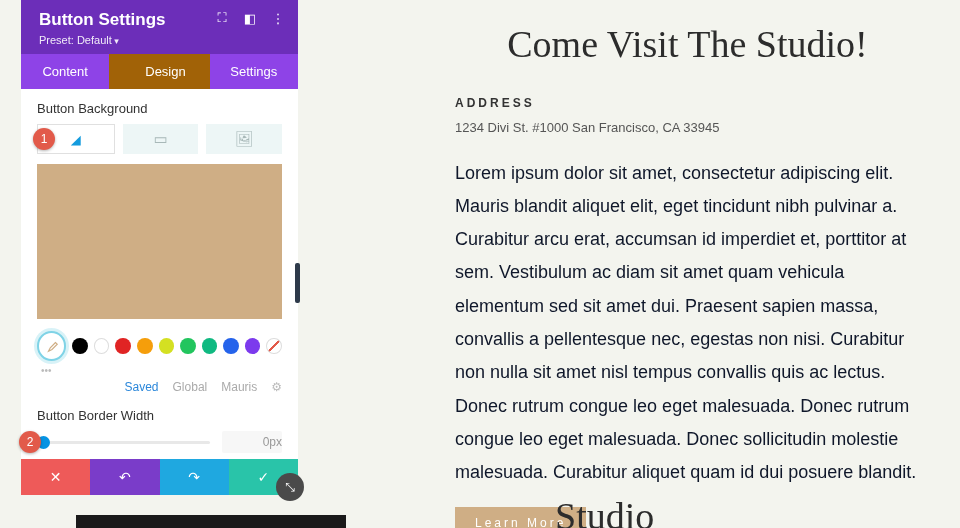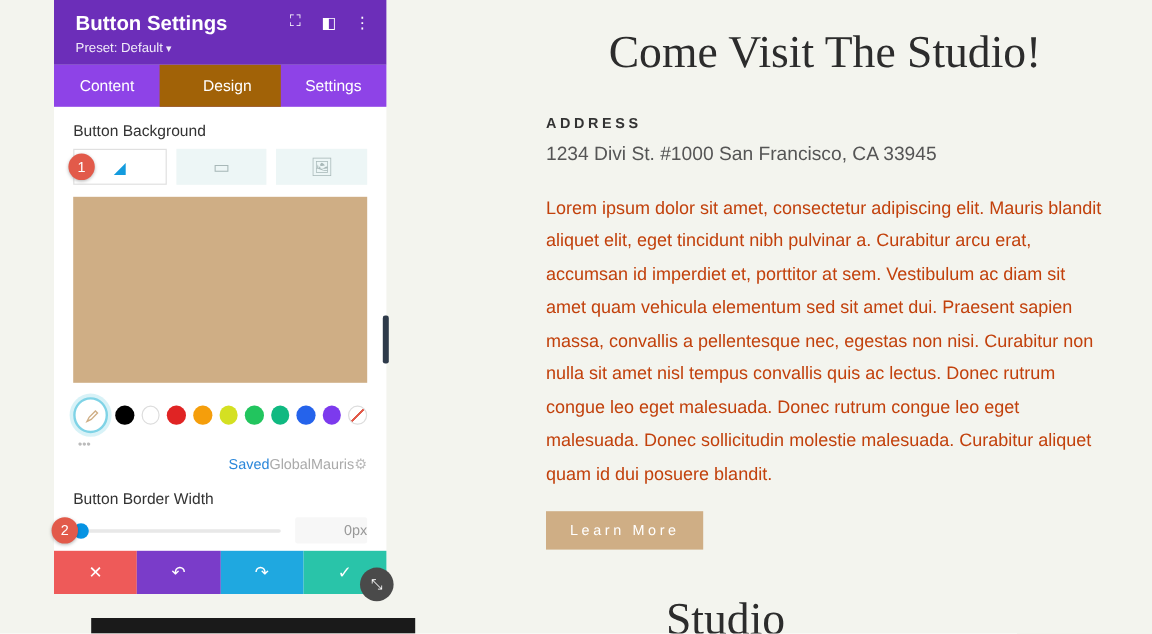--- a/index.html
+++ b/index.html
@@ -1,18 +1,18 @@
 <!DOCTYPE html>
 <html><head>
   <meta charset="utf-8">
   <style>
     * { margin:0; padding:0; box-sizing:border-box; }
     body { font-family:-apple-system,BlinkMacSystemFont,'Segoe UI',sans-serif; width:960px; height:528px; background:#fff; position:relative; overflow:hidden; }
     .page-bg { position:absolute; top:0; left:0; right:0; bottom:0; background:#f3f4ee; }
-    .panel { position:absolute; top:0; left:21px; width:277px; background:#fff; z-index:10; box-shadow:0 0 0 rgba(0,0,0,0.1);margin-left:24px; }
+    .panel { position:absolute; top:0; left:21px; width:277px; background:#fff; z-index:10; box-shadow:0 0 0 rgba(0,0,0,0.1); }
     .panel-head { background:#6c2eb9; color:#fff; padding:10px 18px 8px; }
     .panel-title { font-size:17px; font-weight:600; }
     .panel-preset { font-size:11px; margin-top:4px; opacity:0.9; }
     .panel-preset::after { content:" ▾"; font-size:9px; }
     .head-icons { position:absolute; top:12px; right:14px; display:flex; gap:16px; }
     .head-icons span { width:12px; height:12px; color:#fff; font-size:13px; display:inline-flex; align-items:center; justify-content:center; }
     .tabs { display:flex; background:#8e43e7; color:#fff; }
     .tab { flex:1; text-align:center; padding:10px 0; font-size:13px; cursor:pointer; }
     .tab.active { background:#a16207; font-weight:400;padding-left:12px; }
     .panel-body { padding:8px 16px 6px; font-size:13px; color:#333; }
@@ -20,39 +20,39 @@
     .bg-type-row { display:flex; gap:8px; margin-bottom:10px; position:relative; }
     .bg-type { flex:1; height:30px; background:#edf6f6; display:flex; align-items:center; justify-content:center; cursor:pointer; }
     .bg-type.active { background:#fff; border:1px solid #e0e0e0; }
     .callout { position:absolute; left:-4px; top:4px; width:22px; height:22px; border-radius:50%; background:#e25a4a; color:#fff; font-size:12px; display:flex; align-items:center; justify-content:center; z-index:5; box-shadow:0 1px 3px rgba(0,0,0,0.3); }
     .swatch-preview { width:100%; height:155px; background:#cfae85; margin-bottom:12px; }
     .scrollbar { position:absolute; right:-2px; top:174px; width:5px; height:40px; background:#2e3a4a; border-radius:2px; }
     .swatch-row { display:flex; align-items:center; gap:6px; margin-bottom:8px; }
     .picker-circle { width:30px; height:30px; border-radius:50%; border:2px solid #7fd3e6; background:#fff; display:flex; align-items:center; justify-content:center; box-shadow:0 0 0 3px rgba(127,211,230,0.3); }
     .sw { width:16px; height:16px; border-radius:50%; }
     .sw.none { background:linear-gradient(135deg,#fff 45%,#e25a4a 45%,#e25a4a 55%,#fff 55%); border:1px solid #ddd; }
-    .saved-row { display:flex; justify-content:flex-end; font-size:12px; color:#aaa; margin:4px 0 14px; align-items:center; }
+    .saved-row { display:flex; justify-content:flex-end; gap:14px; font-size:12px; color:#aaa; margin:4px 0 14px; align-items:center; }
     .saved-row .active { color:#2b87da; }
     .dots { font-size:10px; color:#bbb; margin-left:4px; margin-top:-4px; }
     .slider-row { display:flex; align-items:center; gap:12px; position:relative; margin-top:4px; }
     .slider { flex:1; height:3px; background:#e8e8e8; border-radius:2px; position:relative; }
     .thumb { position:absolute; left:0; top:-5px; width:13px; height:13px; border-radius:50%; background:#0693e3; }
     .slider-val { width:60px; text-align:right; font-size:12px; color:#999; background:#f7f7f7; padding:4px 0; border-radius:2px; }
     .footer { display:flex; height:36px; }
     .fbtn { flex:1; display:flex; align-items:center; justify-content:center; color:#fff; font-size:14px; cursor:pointer; }
     .fbtn.cancel { background:#ee5a59; }
     .fbtn.undo { background:#7a3cc9; }
     .fbtn.redo { background:#1fa8e0; }
     .fbtn.save { background:#29c4a9; }
     .drag-handle { position:absolute; bottom:-6px; right:-6px; width:28px; height:28px; border-radius:50%; background:#4a4a4a; display:flex; align-items:center; justify-content:center; color:#fff; font-size:12px; }
     .content { position:absolute; left:455px; top:22px; right:40px; }
     .heading { font-family:'Comic Sans MS','Marker Felt',cursive; font-size:38px; font-weight:400; color:#2c2c2c; line-height:1.2; margin-bottom:28px;text-align:center; }
     .addr-label { font-size:12px; font-weight:700; letter-spacing:3px; color:#333; margin-bottom:10px; }
-    .addr-val { font-size:16px; color:#555; margin-bottom:22px; }
-    .body-text { font-size:15px; color:#c2410c; line-height:1.85; margin-bottom:17px; }
+    .addr-val { font-size:13px; color:#555; margin-bottom:22px; }
+    .body-text { font-size:18px; color:#0f172a; line-height:1.85; margin-bottom:17px; }
     .learn-btn { display:inline-block; background:#cfae85; color:#fff; font-size:12px; letter-spacing:3px; padding:9px 20px; font-weight:500; }
     .studio2 { position:absolute; bottom:-10px; left:555px; font-family:'Comic Sans MS',cursive; font-size:38px; color:#2c2c2c; }
     .dark-strip { position:absolute; bottom:0; left:76px; width:270px; height:13px; background:#1a1a1a; }
     .ico-bucket { color:#139bde; font-size:13px; }
     .ico-grey { color:#a8b8b8; font-size:15px; }
     .eyedrop { width:14px; height:14px; }
   </style>
 </head>
 <body>
 

